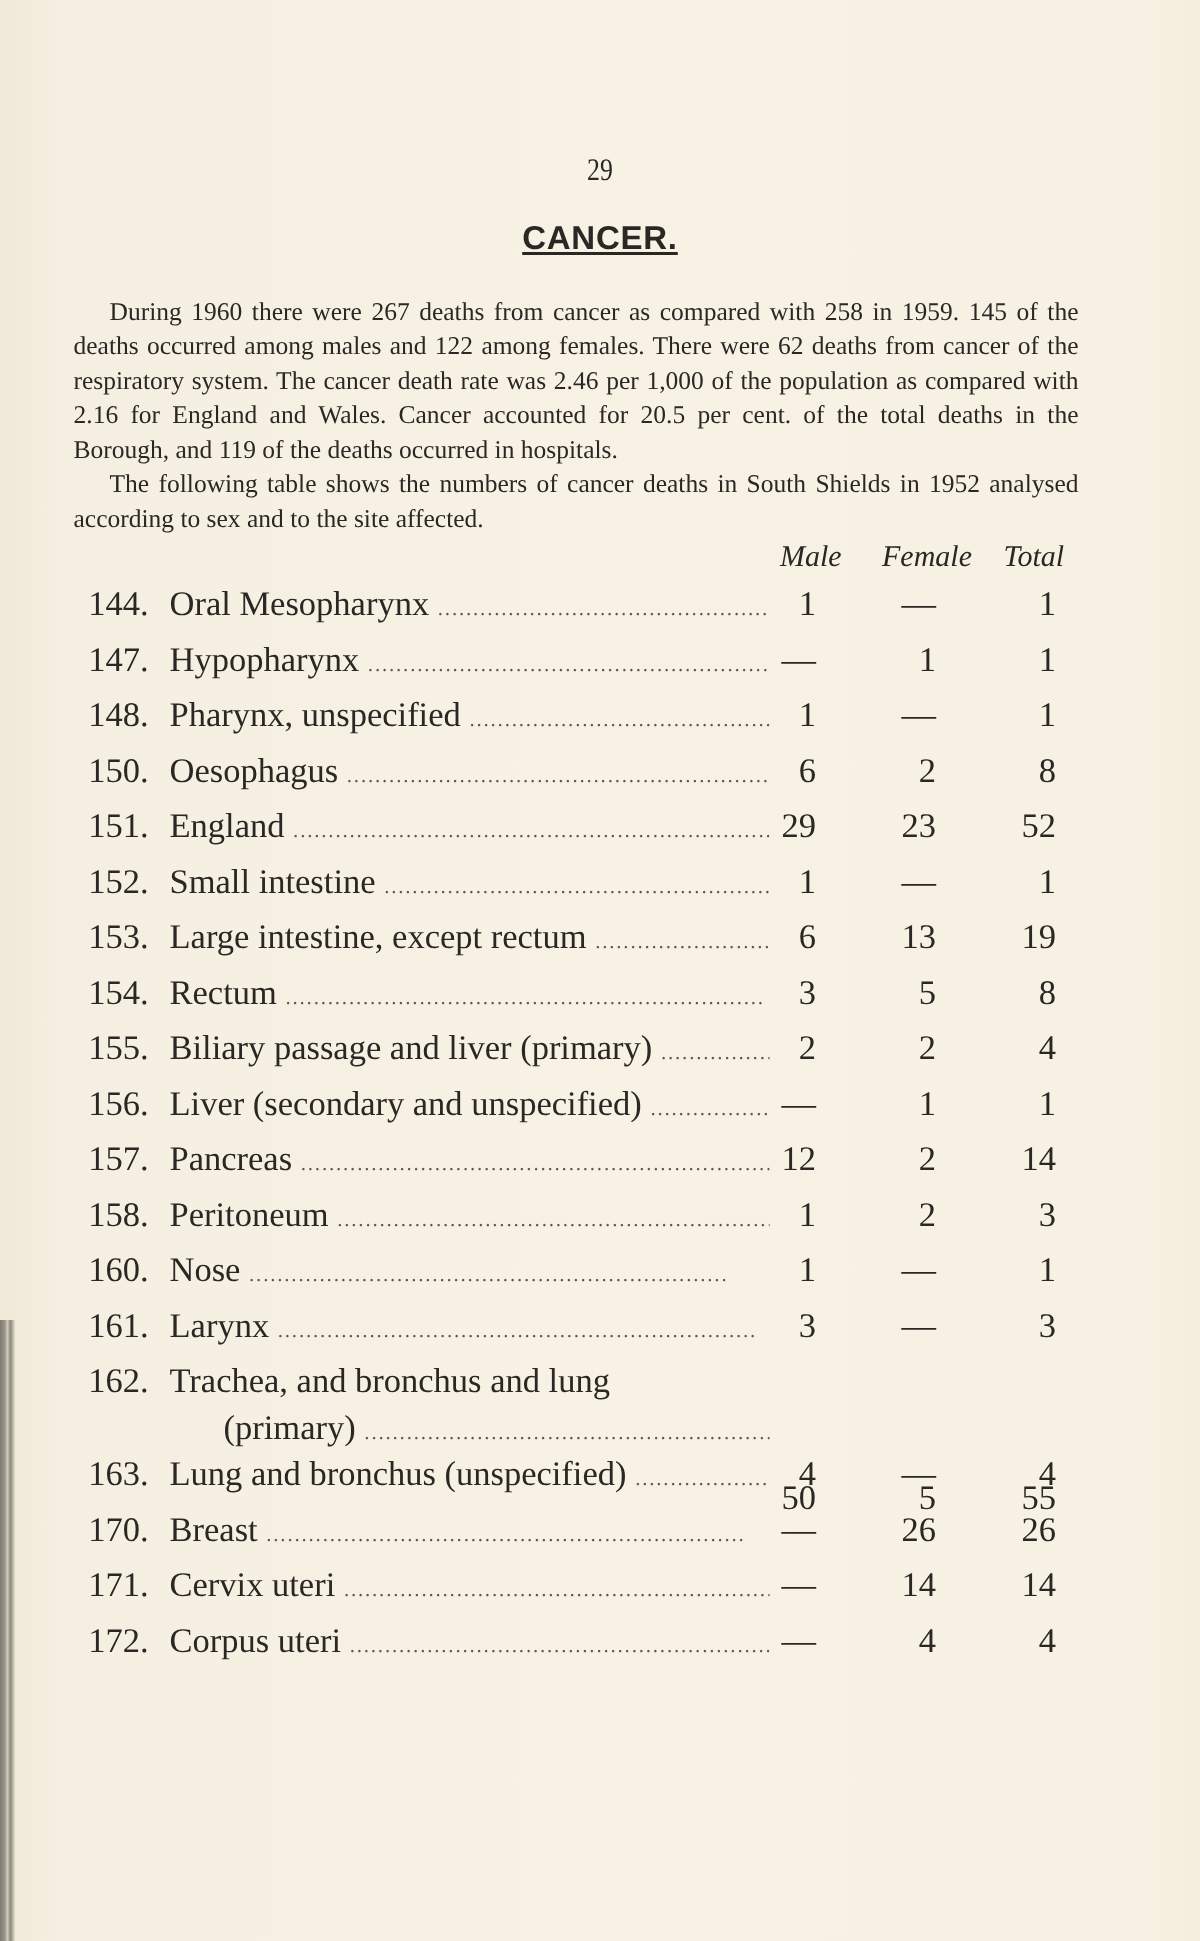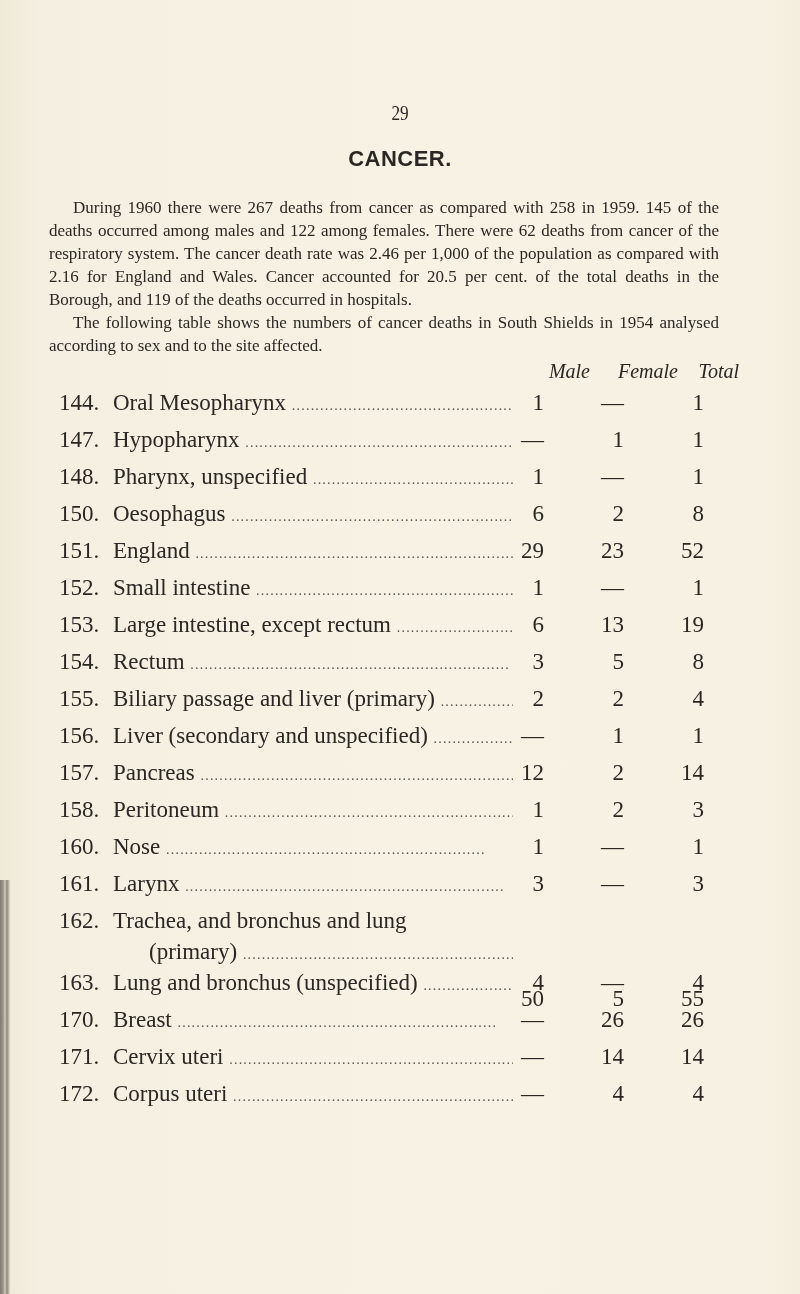--- a/index.html
+++ b/index.html
@@ -39,20 +39,21 @@
     }
     .title {
       position: absolute;
       left: 0; width: 800px;
       top: 146px;
       text-align: center;
       font-family: "Liberation Sans", sans-serif;
       font-weight: bold;
       font-size: 22px;
       letter-spacing: 0.5px;
+      text-decoration: underline;
     }
     .intro {
       position: absolute;
       left: 49px;
       width: 670px;
       top: 196px;
       font-family: "Liberation Serif", serif;
       font-size: 17px;
       line-height: 23px;
       text-align: justify;
@@ -70,21 +71,21 @@
       font-size: 23px;
     }
     .header-row {
       position: relative;
       height: 30px;
     }
     .hdr {
       position: absolute;
       top: 0;
       font-style: italic;
-      text-align: right;
+      text-align: left;
       width: 70px;
       font-size: 20px;
     }
     .hdr.male { left: 471px; }
     .hdr.female { left: 539px; width: 90px; }
     .hdr.total { left: 620px; }
     .row {
       position: relative;
       height: 37px;
     }
@@ -139,21 +140,21 @@
 <body>
 
 <div class="page">
   <div class="binding"></div>
 
   <div class="page-number">29</div>
   <div class="title">CANCER.</div>
 
   <div class="intro">
     <p>During 1960 there were 267 deaths from cancer as compared with 258 in 1959. 145 of the deaths occurred among males and 122 among females. There were 62 deaths from cancer of the respiratory system. The cancer death rate was 2.46 per 1,000 of the population as compared with 2.16 for England and Wales. Cancer accounted for 20.5 per cent. of the total deaths in the Borough, and 119 of the deaths occurred in hospitals.</p>
-    <p>The following table shows the numbers of cancer deaths in South Shields in 1954 analysed according to sex and to the site affected.</p>
+    <p>The following table shows the numbers of cancer deaths in South Shields in 1952 analysed according to sex and to the site affected.</p>
   </div>
 
   <div class="table">
     <div class="header-row">
       <span class="hdr male">Male</span>
       <span class="hdr female">Female</span>
       <span class="hdr total">Total</span>
     </div>
     <div id="rows">
         <div class="row">

